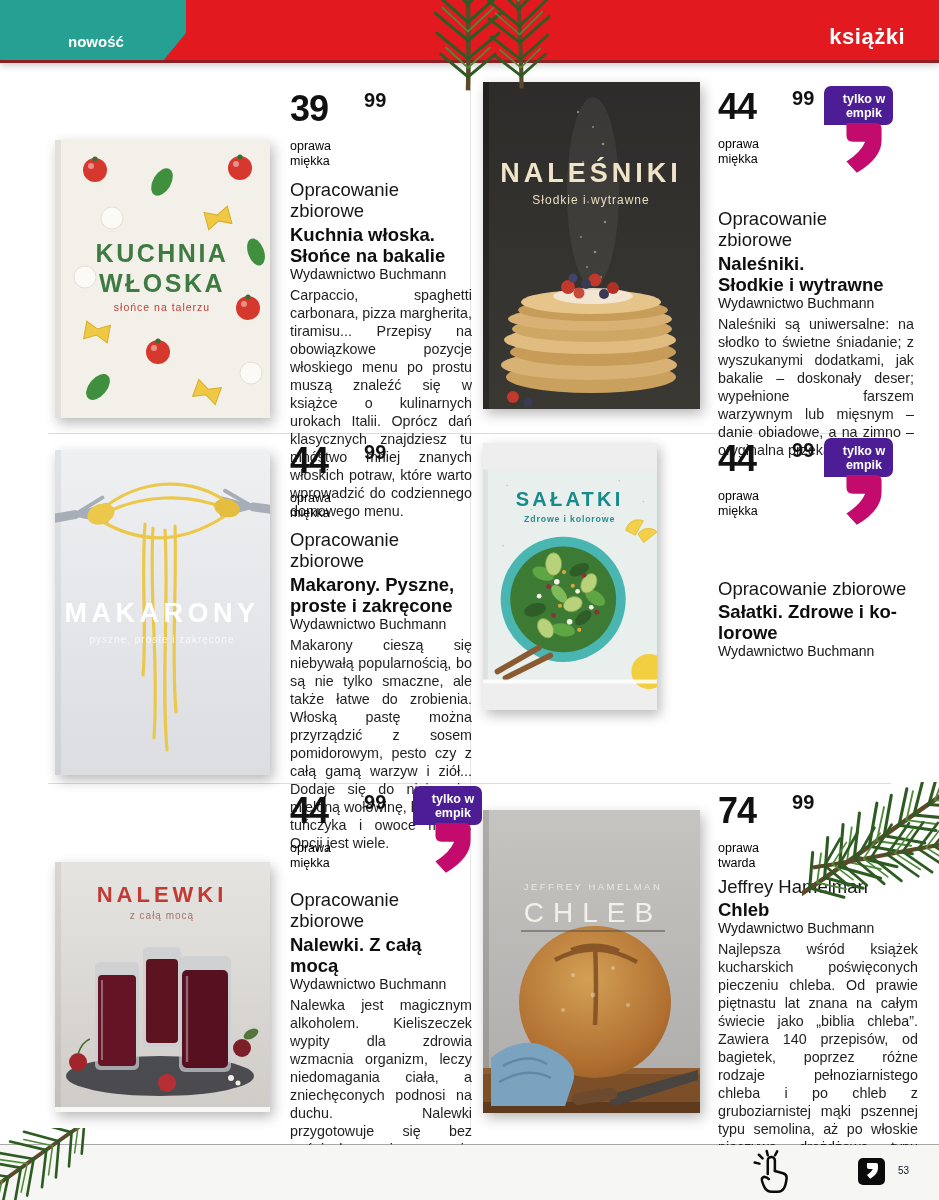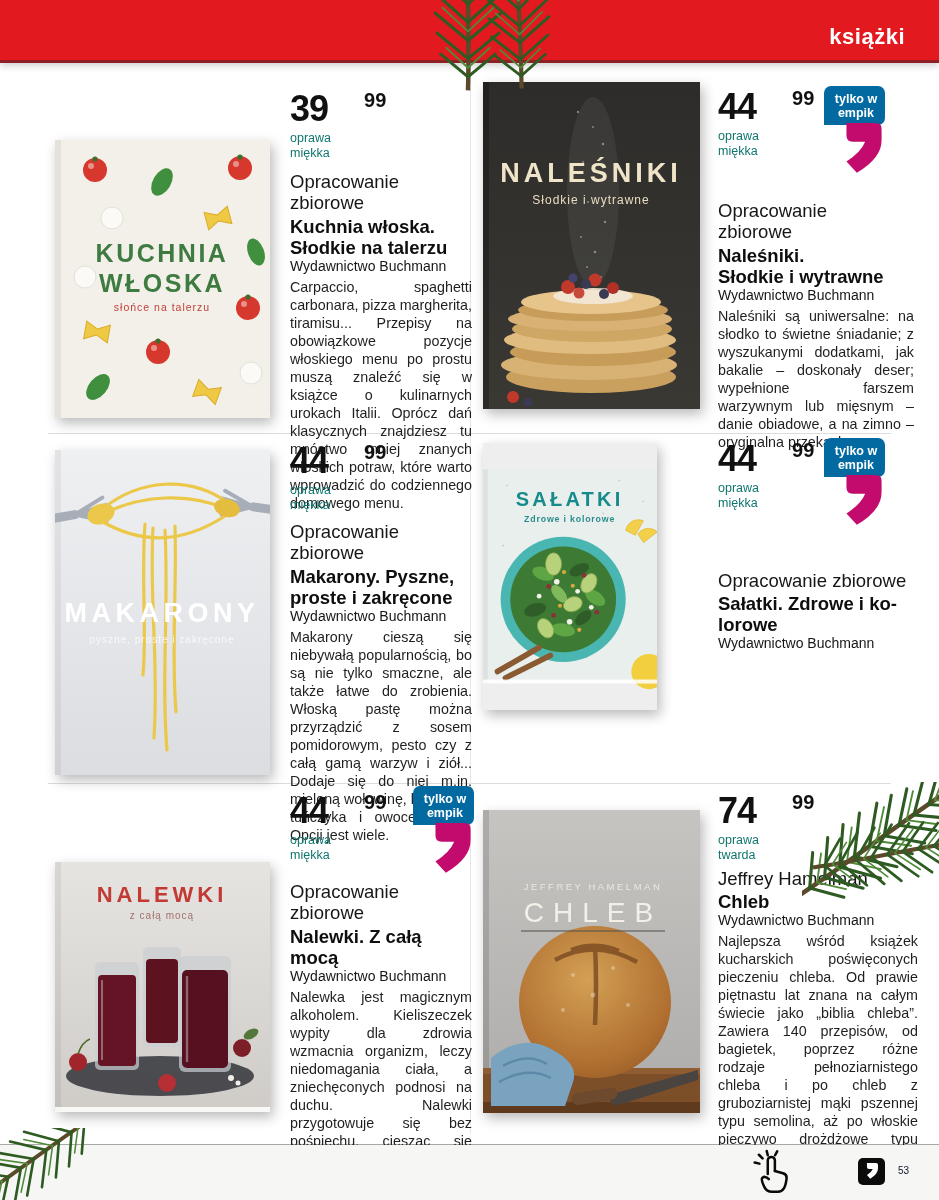--- a/index.html
+++ b/index.html
@@ -22,30 +22,30 @@
   .sep-h{position:absolute;left:48px;width:843px;height:1px;background:#dcdcda;z-index:0;}
   .sep-v{position:absolute;left:470px;top:88px;width:1px;height:1046px;background:#e7e7e5;z-index:0;}
   .sep-footer{position:absolute;left:0;top:1144px;width:939px;height:1px;background:#a8a8a6;z-index:1;}
 
   
   .cover{position:absolute;box-shadow:3px 5px 12px rgba(0,0,0,.28);z-index:1;background:#eee;}
   .cover svg{display:block;width:100%;height:100%;}
   .info{position:absolute;z-index:1;}
   .price{font-size:36px;font-weight:700;color:#111;line-height:1;letter-spacing:-1px;}
   .price .dec{font-size:20px;font-weight:700;vertical-align:14px;letter-spacing:0;padding-left:36px;}
-  .binding{font-size:12.5px;line-height:1.2;margin-top:4px;white-space:pre-line;color:#0f766e;}
+  .binding{font-size:12.5px;line-height:1.2;margin-top:12px;white-space:pre-line;color:#000000;}
   .author{font-size:18.5px;line-height:1.15;white-space:pre-line;color:#161616;}
   .title{font-size:18.5px;line-height:1.14;font-weight:700;margin:2px 0 0 0;white-space:pre-line;color:#0e0e0e;}
   .publisher{font-size:14px;color:#161616;}
   .desc{font-size:14.3px;line-height:1.26;margin:4px 0 0 0;text-align:justify;color:#1f1f1f;}
 
   
   .badge{position:absolute;width:60px;z-index:3;}
-  .badge-box{width:58px;background:#0369a1;border-radius:7px 7px 7px 0;color:#fff;
-             font-weight:700;font-size:12.5px;line-height:1.12;text-align:center;padding:6px 0 5px 3px;}
+  .badge-box{width:58px;background:#4c1d95;border-radius:7px 7px 7px 0;color:#fff;
+             font-weight:700;font-size:12.5px;line-height:1.12;text-align:center;padding:6px 0 5px 11px;}
   .badge-comma{display:block;margin:-2px 0 0 16px;color:#c30b6e;}
 
   
   .footer{position:absolute;left:0;top:1145px;width:939px;height:55px;background:#f6f6f4;z-index:2;}
   .notice{position:absolute;left:60px;top:19px;font-size:16.5px;color:#0f0f0f;}
   .notice b{font-weight:700;}
   .hand{position:absolute;left:750px;top:4px;}
   .logo{position:absolute;left:858px;top:13px;width:27px;height:27px;background:#0b0b0b;border-radius:5px;
         display:flex;align-items:center;justify-content:center;}
   .pageno{position:absolute;left:898px;top:20px;font-size:10px;color:#0f172a;}
@@ -94,20 +94,23 @@
     </symbol>
     <symbol id="comma-shape" viewBox="0 0 40 52">
       <path d="M6 0 H34 Q40 0 40 6 V16 Q40 34 16 48 L6 37 Q20 28 24 18 H12 Q6 18 6 12 Z" fill="currentColor"></path>
     </symbol>
   </defs>
 </svg>
 
 <div class="page">
 
   <div class="header">
+    <div class="teal-tab">
+      <span>nowość</span>
+    </div>
     <div class="category">książki</div>
   </div>
 
   <svg class="fir" style="left:368px;top:0" width="210" height="100" viewBox="0 0 210 100">
     <use href="#fir-sprig" x="45" y="-105" width="110" height="200" transform="rotate(180 100 -5)"></use>
     <use href="#fir-sprig" x="100" y="-120" width="100" height="190" transform="rotate(178 150 -12)"></use>
   </svg>
   <svg class="fir" style="left:802px;top:782px" width="137" height="125" viewBox="0 0 137 125">
     <use href="#fir-sprig" x="14" y="-30" width="110" height="200" transform="rotate(-125 69 63)"></use>
     <use href="#fir-sprig" x="40" y="-10" width="95" height="175" transform="rotate(-100 87.5 72)"></use>
@@ -166,21 +169,21 @@
       <text x="107" y="152" text-anchor="middle" font-size="25" font-weight="800" letter-spacing="2.5" fill="#3e7b41">WŁOSKA</text>
       <text x="107" y="171" text-anchor="middle" font-size="10.5" letter-spacing="1" fill="#c2403a">słońce na talerzu</text>
     </svg>
   </div>
   <div class="info" style="left:290px;top:90px;width:182px">
     <div class="price"><span>39</span><span class="dec">99</span></div>
     <div class="binding">oprawa
 miękka</div>
     <div class="author" style="margin-top:10px">Opracowanie zbiorowe</div>
     <h3 class="title">Kuchnia włoska.
-Słodkie na talerzu</h3>
+Słońce na bakalie</h3>
     <div class="publisher">Wydawnictwo Buchmann</div>
     <p class="desc">Carpaccio, spaghetti carbonara, pizza margherita, tiramisu... Przepisy na obowiązkowe pozycje włoskiego menu po prostu muszą znaleźć się w książce o kulinarnych urokach Italii. Oprócz dań klasycznych znajdziesz tu mnóstwo mniej znanych włoskich potraw, które warto wprowadzić do codziennego domowego menu.</p>
   </div>
 
   <div class="cover" style="left:483px;top:82px;width:217px;height:327px">
     <svg viewBox="0 0 217 327">
       <defs>
           <linearGradient id="g2" x1="0" y1="0" x2="0" y2="1">
             <stop offset="0" stop-color="#2d2c2a"></stop>
             <stop offset="1" stop-color="#3a3833"></stop>

